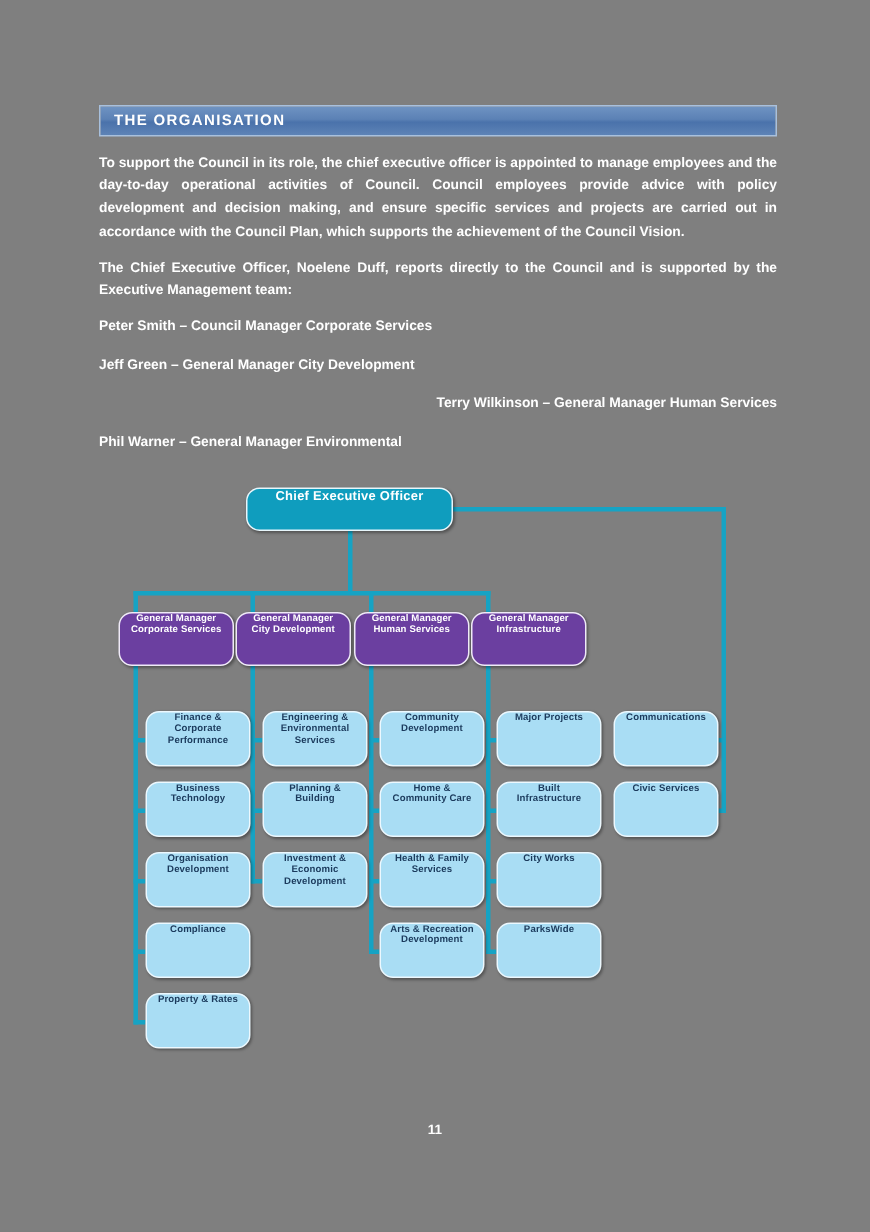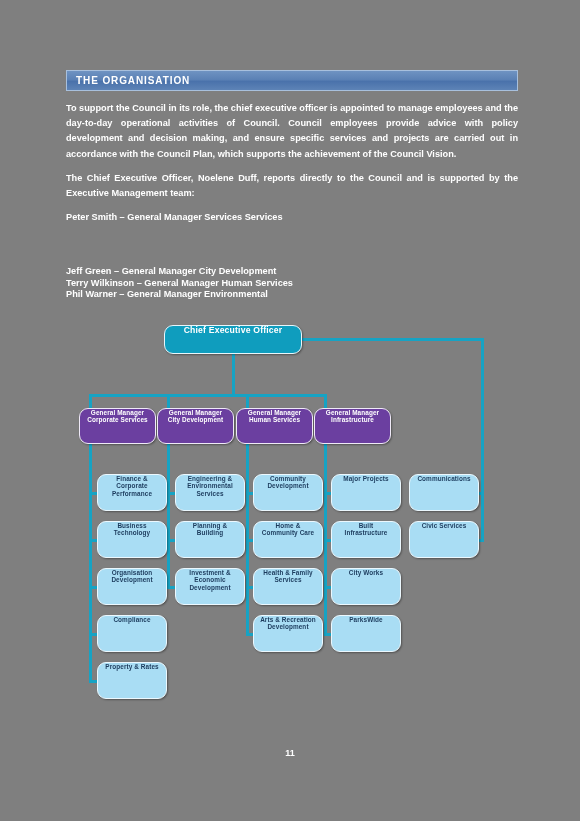--- a/index.html
+++ b/index.html
@@ -30,22 +30,22 @@
     position:absolute;color:#ffffff;font-size:9.2px;line-height:15.2px;
     text-align:justify;font-weight:bold;
   }
   #p-intro{left:66px;top:101px;width:452px;}
   #p-ceo{left:66px;top:171px;width:452px;}
   .name-line{
     position:absolute;left:66px;width:452px;
     color:#ffffff;font-size:9.2px;font-weight:bold;
   }
   #n0{top:212px;}
-  #n1{top:238px;margin-top:28px;}
-  #n2{top:278px;}
+  #n1{top:238px;}
+  #n2{top:263px;text-align:right;}
   #n3{top:289px;}
 
   
   .chart{position:absolute;left:0;top:0;width:580px;height:821px;}
   .conn{position:absolute;background:#16a3c4;z-index:1;}
   .conn.h{height:3px;}
   .conn.v{width:3px;}
 
   .node{
     position:absolute;z-index:2;box-sizing:border-box;
@@ -81,21 +81,21 @@
 
 <div class="page">
 
   <div class="section-bar">
     <div class="title">THE ORGANISATION</div>
   </div>
 
   <div class="para" id="p-intro">To support the Council in its role, the chief executive officer is appointed to manage employees and the day-to-day operational activities of Council. Council employees provide advice with policy development and decision making, and ensure specific services and projects are carried out in accordance with the Council Plan, which supports the achievement of the Council Vision.</div>
   <div class="para" id="p-ceo">The Chief Executive Officer, Noelene Duff, reports directly to the Council and is supported by the Executive Management team:</div>
 
-  <div class="name-line" id="n0">Peter Smith – General Manager Services Services</div>
+  <div class="name-line" id="n0">Peter Smith – Council Manager Corporate Services</div>
   <div class="name-line" id="n1">Jeff Green – General Manager City Development</div>
   <div class="name-line" id="n2">Terry Wilkinson – General Manager Human Services</div>
   <div class="name-line" id="n3">Phil Warner – General Manager Environmental</div>
 
   <div class="chart" id="org-chart">
       <div class="node ceo" style="left: 164px; top: 325px; width: 138px; height: 29px;">
         <div>
           <span>Chief Executive Officer</span>
         </div>
       </div>

